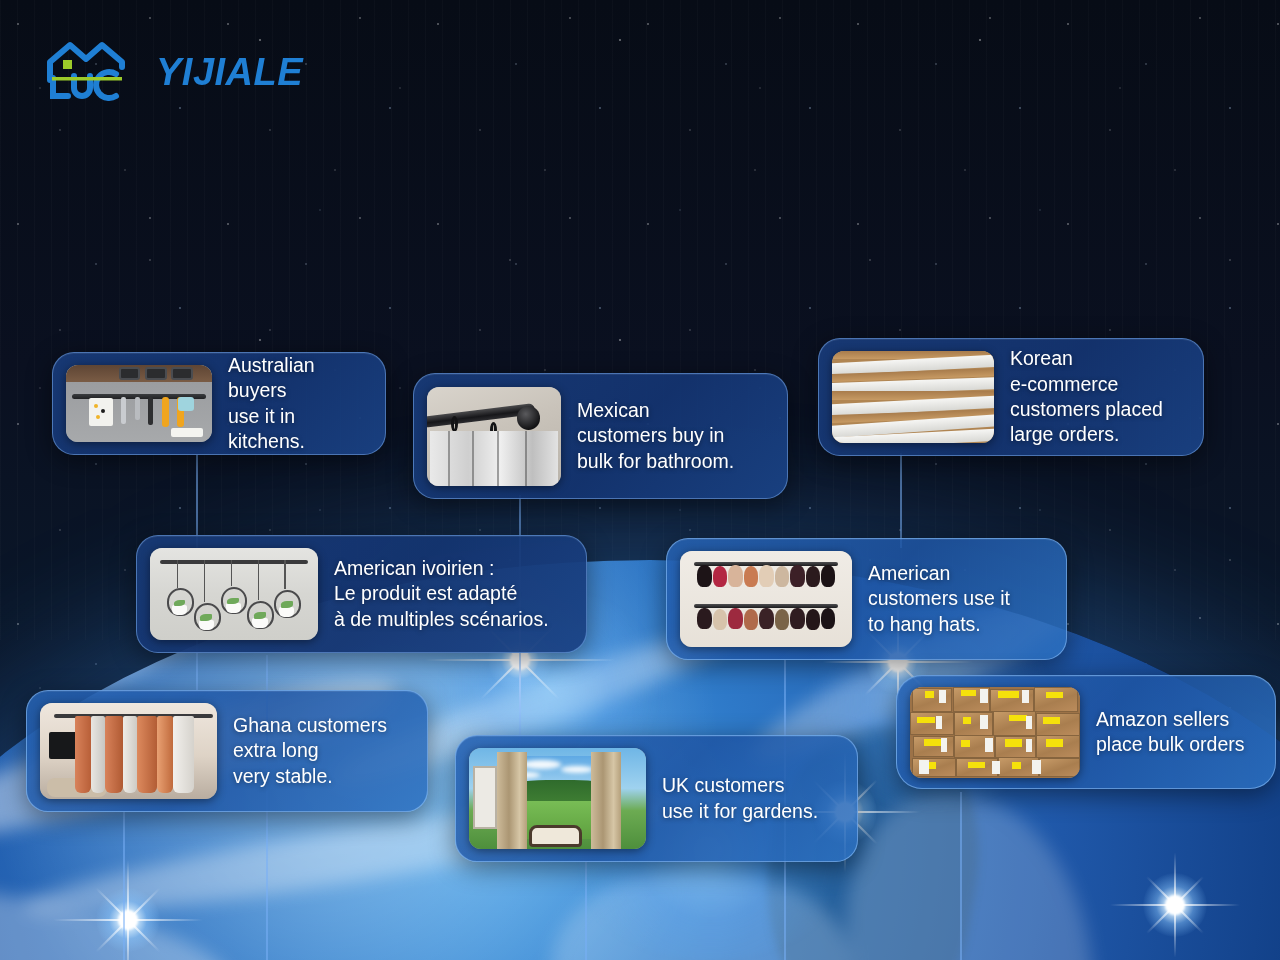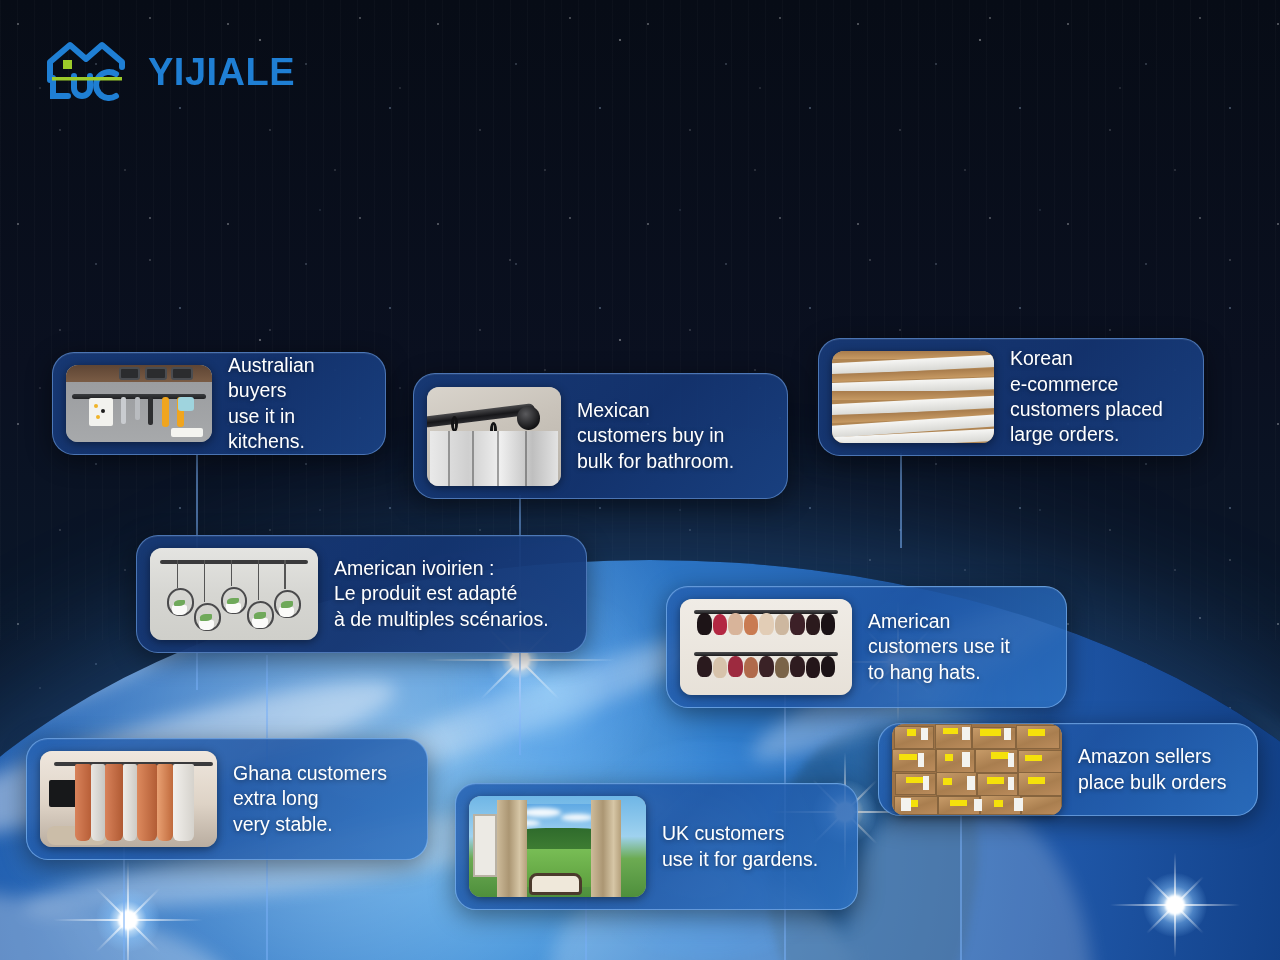--- a/index.html
+++ b/index.html
@@ -94,21 +94,21 @@
   .flare::before, .flare::after {
     content:""; position:absolute; left:50%; top:50%; transform:translate(-50%,-50%);
     background:radial-gradient(circle, #ffffff 0%, rgba(215,238,255,.95) 18%, rgba(140,200,255,.45) 42%, rgba(90,160,255,0) 72%);
     border-radius:50%;
   }
   .flare::before { width:64px; height:64px; }
   .flare::after  { width:20px; height:20px; background:#fff; filter:blur(1px); }
   .ray { position:absolute; left:50%; top:50%; background:linear-gradient(90deg, rgba(255,255,255,0) 0%, rgba(255,255,255,.9) 50%, rgba(255,255,255,0) 100%); height:2px; transform-origin:50% 50%; }
 
   
-  .logo { position:absolute; left:44px; top:40px; display:flex; align-items:center; gap:4px; }
+  .logo { position:absolute; left:44px; top:40px; display:flex; align-items:center; gap:12px;font-style:italic; }
   .logo-mark { position:relative; width:100px; height:64px; }
   .logo-text { font-size:38px; font-weight:700; color:#1f7fd4; letter-spacing:.5px; line-height:1; }
 
   
   .title {
     position:absolute; left:0; top:160px; width:1280px;
     text-align:center; color:#fff;
     font-size:45px; font-weight:700; line-height:1.28;
     letter-spacing:.2px;
     text-shadow:0 2px 14px rgba(0,0,0,.65);
@@ -125,21 +125,20 @@
     border-radius:22px;
     border:1px solid rgba(120,170,235,.55);
     background:linear-gradient(135deg, rgba(24,58,118,.96) 0%, rgba(20,52,112,.95) 55%, rgba(26,66,132,.95) 100%);
     box-shadow:0 6px 26px rgba(0,0,0,.45), inset 0 1px 0 rgba(255,255,255,.07);
     padding:13px;
     gap:16px;
   }
   .card.on-globe {
     background:linear-gradient(135deg, rgba(38,98,178,.88) 0%, rgba(30,84,162,.86) 50%, rgba(44,112,192,.86) 100%);
     border-color:rgba(150,200,255,.55);
-    margin-top:48px;
   }
   .card .thumb {
     flex:0 0 auto; border-radius:12px; overflow:hidden; position:relative;
     box-shadow:0 2px 10px rgba(0,0,0,.45);
     background:#9aa3ad;
   }
   .card .ctext {
     color:#fff; font-size:19.5px; line-height:1.30; font-weight:400;
     white-space:pre-line;
     text-shadow:0 1px 5px rgba(0,0,0,.45);
@@ -439,40 +438,40 @@
         <div class="pan2" style="left:55%; width:11%; background:linear-gradient(90deg,#dd8a5e,#b35d35);"></div>
         <div class="pan2" style="left:66%; width:9%;  background:linear-gradient(90deg,#e9a173,#c06a3c);"></div>
         <div class="pan2" style="left:75%; width:12%; background:linear-gradient(90deg,#f2f0ec,#d5d2cc);"></div>
       </div>
     </div>
     <div class="ctext">Ghana customers
 extra long
 very stable.</div>
   </div>
 
-  <div class="card on-globe" style="left:455px; top:735px; width:403px; height:127px;border-radius:21px;">
+  <div class="card on-globe" style="left:455px; top:735px; width:403px; height:127px;">
     <div class="thumb" style="width:177px; height:101px;">
       <div class="scene sc-garden">
         <div class="sky"></div>
         <div class="cloudg" style="left:30%; top:12%; width:22%; height:9%;"></div>
         <div class="cloudg" style="left:52%; top:18%; width:18%; height:7%;"></div>
         <div class="cloudg" style="left:26%; top:24%; width:14%; height:6%;"></div>
         <div class="trees"></div>
         <div class="lawn"></div>
         <div class="win"></div>
         <div class="cur" style="left:16%;"></div>
         <div class="cur" style="right:14%;"></div>
         <div class="chair"></div>
       </div>
     </div>
     <div class="ctext">UK customers
 use it for gardens.</div>
   </div>
 
-  <div class="card on-globe" style="left:878px; top:675px; width:380px; height:93px;">
+  <div class="card on-globe" style="left:896px; top:675px; width:380px; height:114px;border-radius:26px;">
     <div class="thumb" style="width:170px; height:91px;">
       <div class="scene sc-boxes">
         <div class="bx" style="left:1%;  top:2%;  width:24%; height:26%;"></div>
         <div class="bx" style="left:25%; top:0%;  width:22%; height:28%;"></div>
         <div class="bx" style="left:47%; top:3%;  width:26%; height:25%;"></div>
         <div class="bx" style="left:73%; top:1%;  width:26%; height:27%;"></div>
         <div class="bx" style="left:0%;  top:28%; width:26%; height:25%;"></div>
         <div class="bx" style="left:26%; top:28%; width:23%; height:26%;"></div>
         <div class="bx" style="left:49%; top:27%; width:25%; height:27%;"></div>
         <div class="bx" style="left:74%; top:29%; width:26%; height:25%;"></div>

